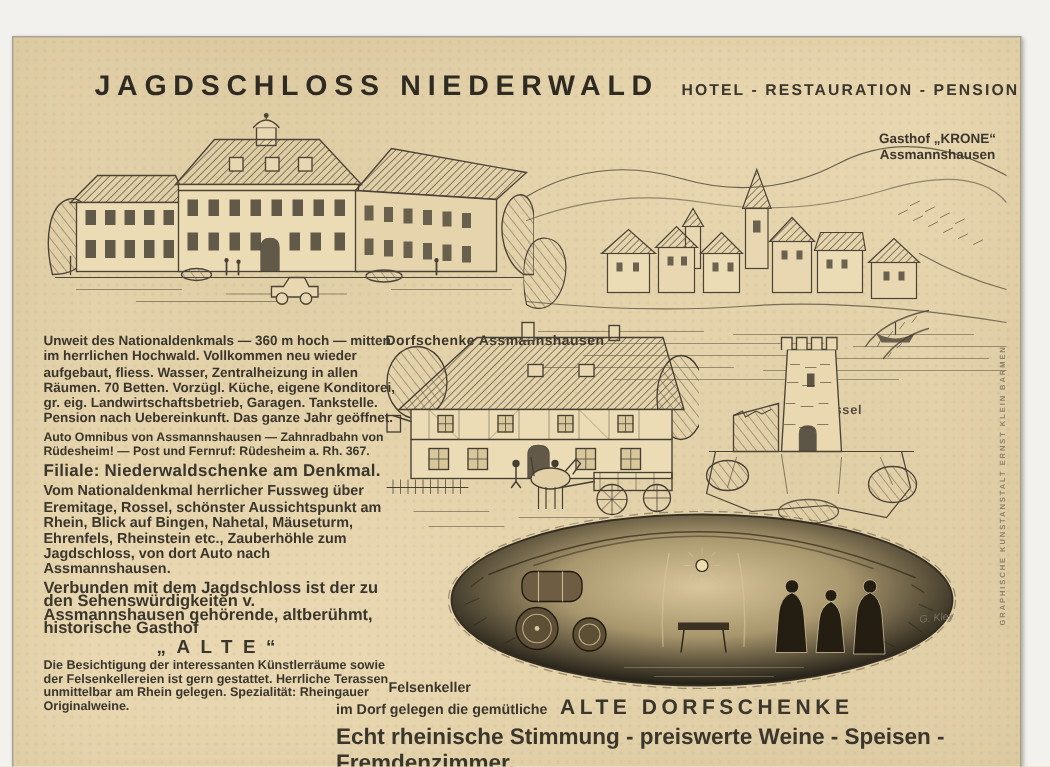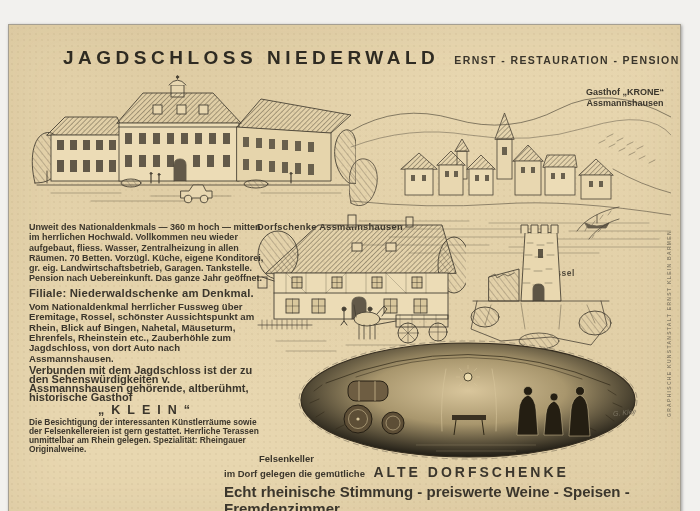--- a/index.html
+++ b/index.html
@@ -78,21 +78,21 @@
         <stop offset="100%" stop-color="#48three" stop-opacity="1"></stop>
         <stop offset="100%" stop-color="#483d2b"></stop>
       </radialGradient>
     </defs>
   </svg>
 
   <div class="card">
 
     <div class="abs title-row">
       <span class="main-title">JAGDSCHLOSS NIEDERWALD</span>
-      <span class="sub-title">ERNST - RESTAURATION - PENSION</span>
+      <span class="sub-title">HOTEL - RESTAURATION - PENSION</span>
     </div>
 
     <svg class="abs" style="left:22px;top:50px;" width="325" height="135" viewBox="0 0 325 135">
       <g stroke="#4a4336" stroke-width="0.9" fill="none" stroke-linecap="round">
         <path d="M6 110 H318" stroke-width="0.8"></path>
         <path d="M20 118 H90 M120 121 H200 M230 118 H310 M60 126 H160" stroke-width="0.6" opacity="0.6"></path>
         <path d="M4 108 C-2 84 2 62 14 58 C26 54 34 72 28 92 C24 104 16 108 4 108 Z" fill="url(#hB)"></path>
         <path d="M16 108 V96"></path>
         <polygon points="16,60 34,42 86,42 94,60" fill="url(#hA)"></polygon>
         <rect x="20" y="60" width="70" height="46" fill="#ecdcb6"></rect>
@@ -315,24 +315,25 @@
         <circle cx="258" cy="58" r="4"></circle>
           <path d="M258 62 q-7 3 -8 13 l-2 21 h19 l-2 -21 q-1 -10 -7 -13 z"></path>
         <circle cx="284" cy="52" r="4.5"></circle>
           <path d="M284 56 q-8 3 -9 15 l-2 26 h21 l-2 -26 q-1 -12 -8 -15 z"></path>
       </g>
       <path d="M120 106 H240 M140 112 H220" stroke="#d9c79c" stroke-width="0.6" opacity="0.35" fill="none"></path>
     </svg>
 
     <div class="abs leftcol">
       <p class="p1">Unweit des Nationaldenkmals — 360 m hoch — mitten im herrlichen Hochwald. Vollkommen neu wieder aufgebaut, fliess. Wasser, Zentralheizung in allen Räumen. 70 Betten. Vorzügl. Küche, eigene Konditorei, gr. eig. Landwirtschaftsbetrieb, Garagen. Tankstelle. Pension nach Uebereinkunft. Das ganze Jahr geöffnet.</p>
+      <p class="p2">Auto Omnibus von Assmannshausen — Zahnradbahn von Rüdesheim! — Post und Fernruf: Rüdesheim a. Rh. 367.</p>
       <p class="h-filiale">Filiale: Niederwaldschenke am Denkmal.</p>
       <p class="p3">Vom Nationaldenkmal herrlicher Fussweg über Eremitage, Rossel, schönster Aussichtspunkt am Rhein, Blick auf Bingen, Nahetal, Mäuseturm, Ehrenfels, Rheinstein etc., Zauberhöhle zum Jagdschloss, von dort Auto nach Assmannshausen.</p>
       <p class="p4">Verbunden mit dem Jagdschloss ist der zu den Sehenswürdigkeiten v. Assmannshausen gehörende, altberühmt, historische Gasthof</p>
-      <p class="h-krone">„KLEIN“</p>
+      <p class="h-krone">„ALTE“</p>
       <p class="p5">Die Besichtigung der interessanten Künstlerräume sowie der Felsenkellereien ist gern gestattet. Herrliche Terassen unmittelbar am Rhein gelegen. Spezialität: Rheingauer Originalweine.</p>
     </div>
 
     <div class="abs fels-label">Felsenkeller</div>
 
     <div class="abs bottom-block">
       <div class="bline1">
         <span class="prefix">im Dorf gelegen die gemütliche</span>
         <span class="big">ALTE DORFSCHENKE</span>
       </div>

